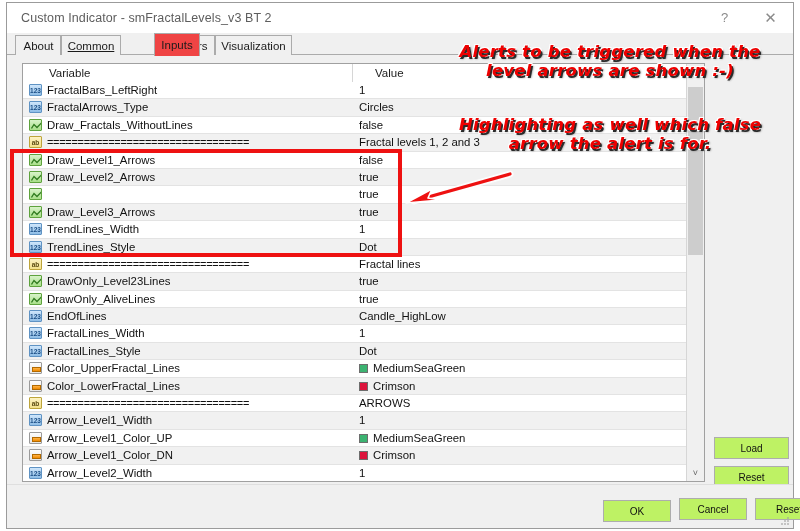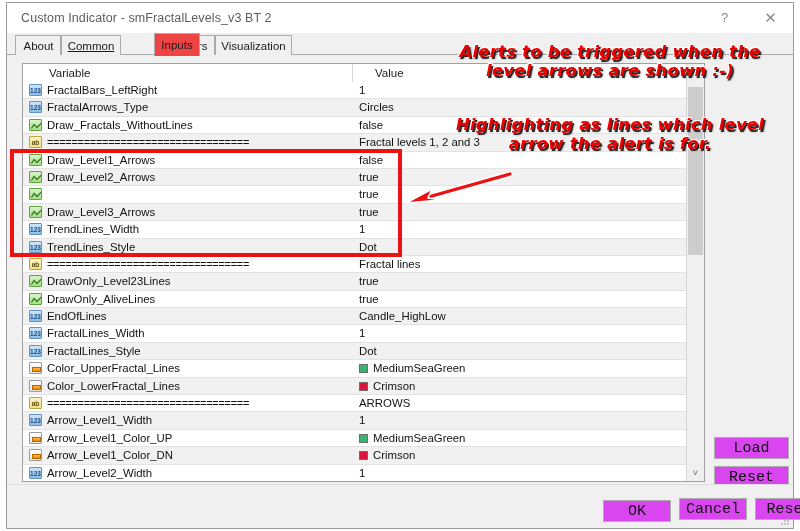--- a/index.html
+++ b/index.html
@@ -140,23 +140,23 @@
   }
   .vscroll .arw.up{top:0;}
   .vscroll .arw.dn{bottom:0;}
   .vscroll .track{position:absolute;left:0;right:0;top:17px;bottom:17px;background:#f0f0f0;}
   .vscroll .thumb{
     position:absolute;left:1px;width:15px;background:#cdcdcd;
   }
 
   
   .btn{
-    position:absolute;box-sizing:border-box;background:#d946ef;
-    border:1px solid #adadad;font-size:15px;color:#111;
-    display:flex;align-items:center;justify-content:center;cursor:default;font-family:Liberation Mono, monospace;
+    position:absolute;box-sizing:border-box;background:#bef264;
+    border:1px solid #adadad;font-size:10px;color:#111;
+    display:flex;align-items:center;justify-content:center;cursor:default;
   }
   .btn-load{left:700px;top:382px;width:75px;height:22px;}
   .btn-save{left:700px;top:411px;width:75px;height:22px;}
 
   
   .footer{
     position:absolute;left:0;right:0;bottom:0;height:43px;background:#f0f0f0;
     border-top:1px solid #dfdfdf;
   }
   .btn-ok{left:596px;top:15px;width:68px;height:22px;}
@@ -403,21 +403,21 @@
         </g>
       </svg>
     </div>
   </div>
 
   <div class="anno-box" style="left:10px;top:149px;width:392px;height:108px;"></div>
 
   <div class="anno-text" style="left:440px;top:42px;width:340px;">Alerts to be triggered when the
 level arrows are shown :-)</div>
 
-  <div class="anno-text" style="left:440px;top:115px;width:340px;">Highlighting as lines which level
+  <div class="anno-text" style="left:440px;top:115px;width:340px;">Highlighting as well which false
 arrow the alert is for.</div>
 
   <svg class="anno-arrow" style="left:398px;top:165px;" width="125" height="48" viewBox="0 0 125 48">
     <g>
       <path d="M112 9 L16 36" stroke="#ffffff" stroke-width="7" stroke-linecap="round" fill="none" opacity="0.85"></path>
       <path d="M112 9 L16 36" stroke="#ee1111" stroke-width="3.2" stroke-linecap="round" fill="none"></path>
       <path d="M8 38 L34 24 L30 33 L42 35 Z" fill="#ee1111" stroke="#ffffff" stroke-width="1.6" stroke-linejoin="round"></path>
     </g>
   </svg>
 

